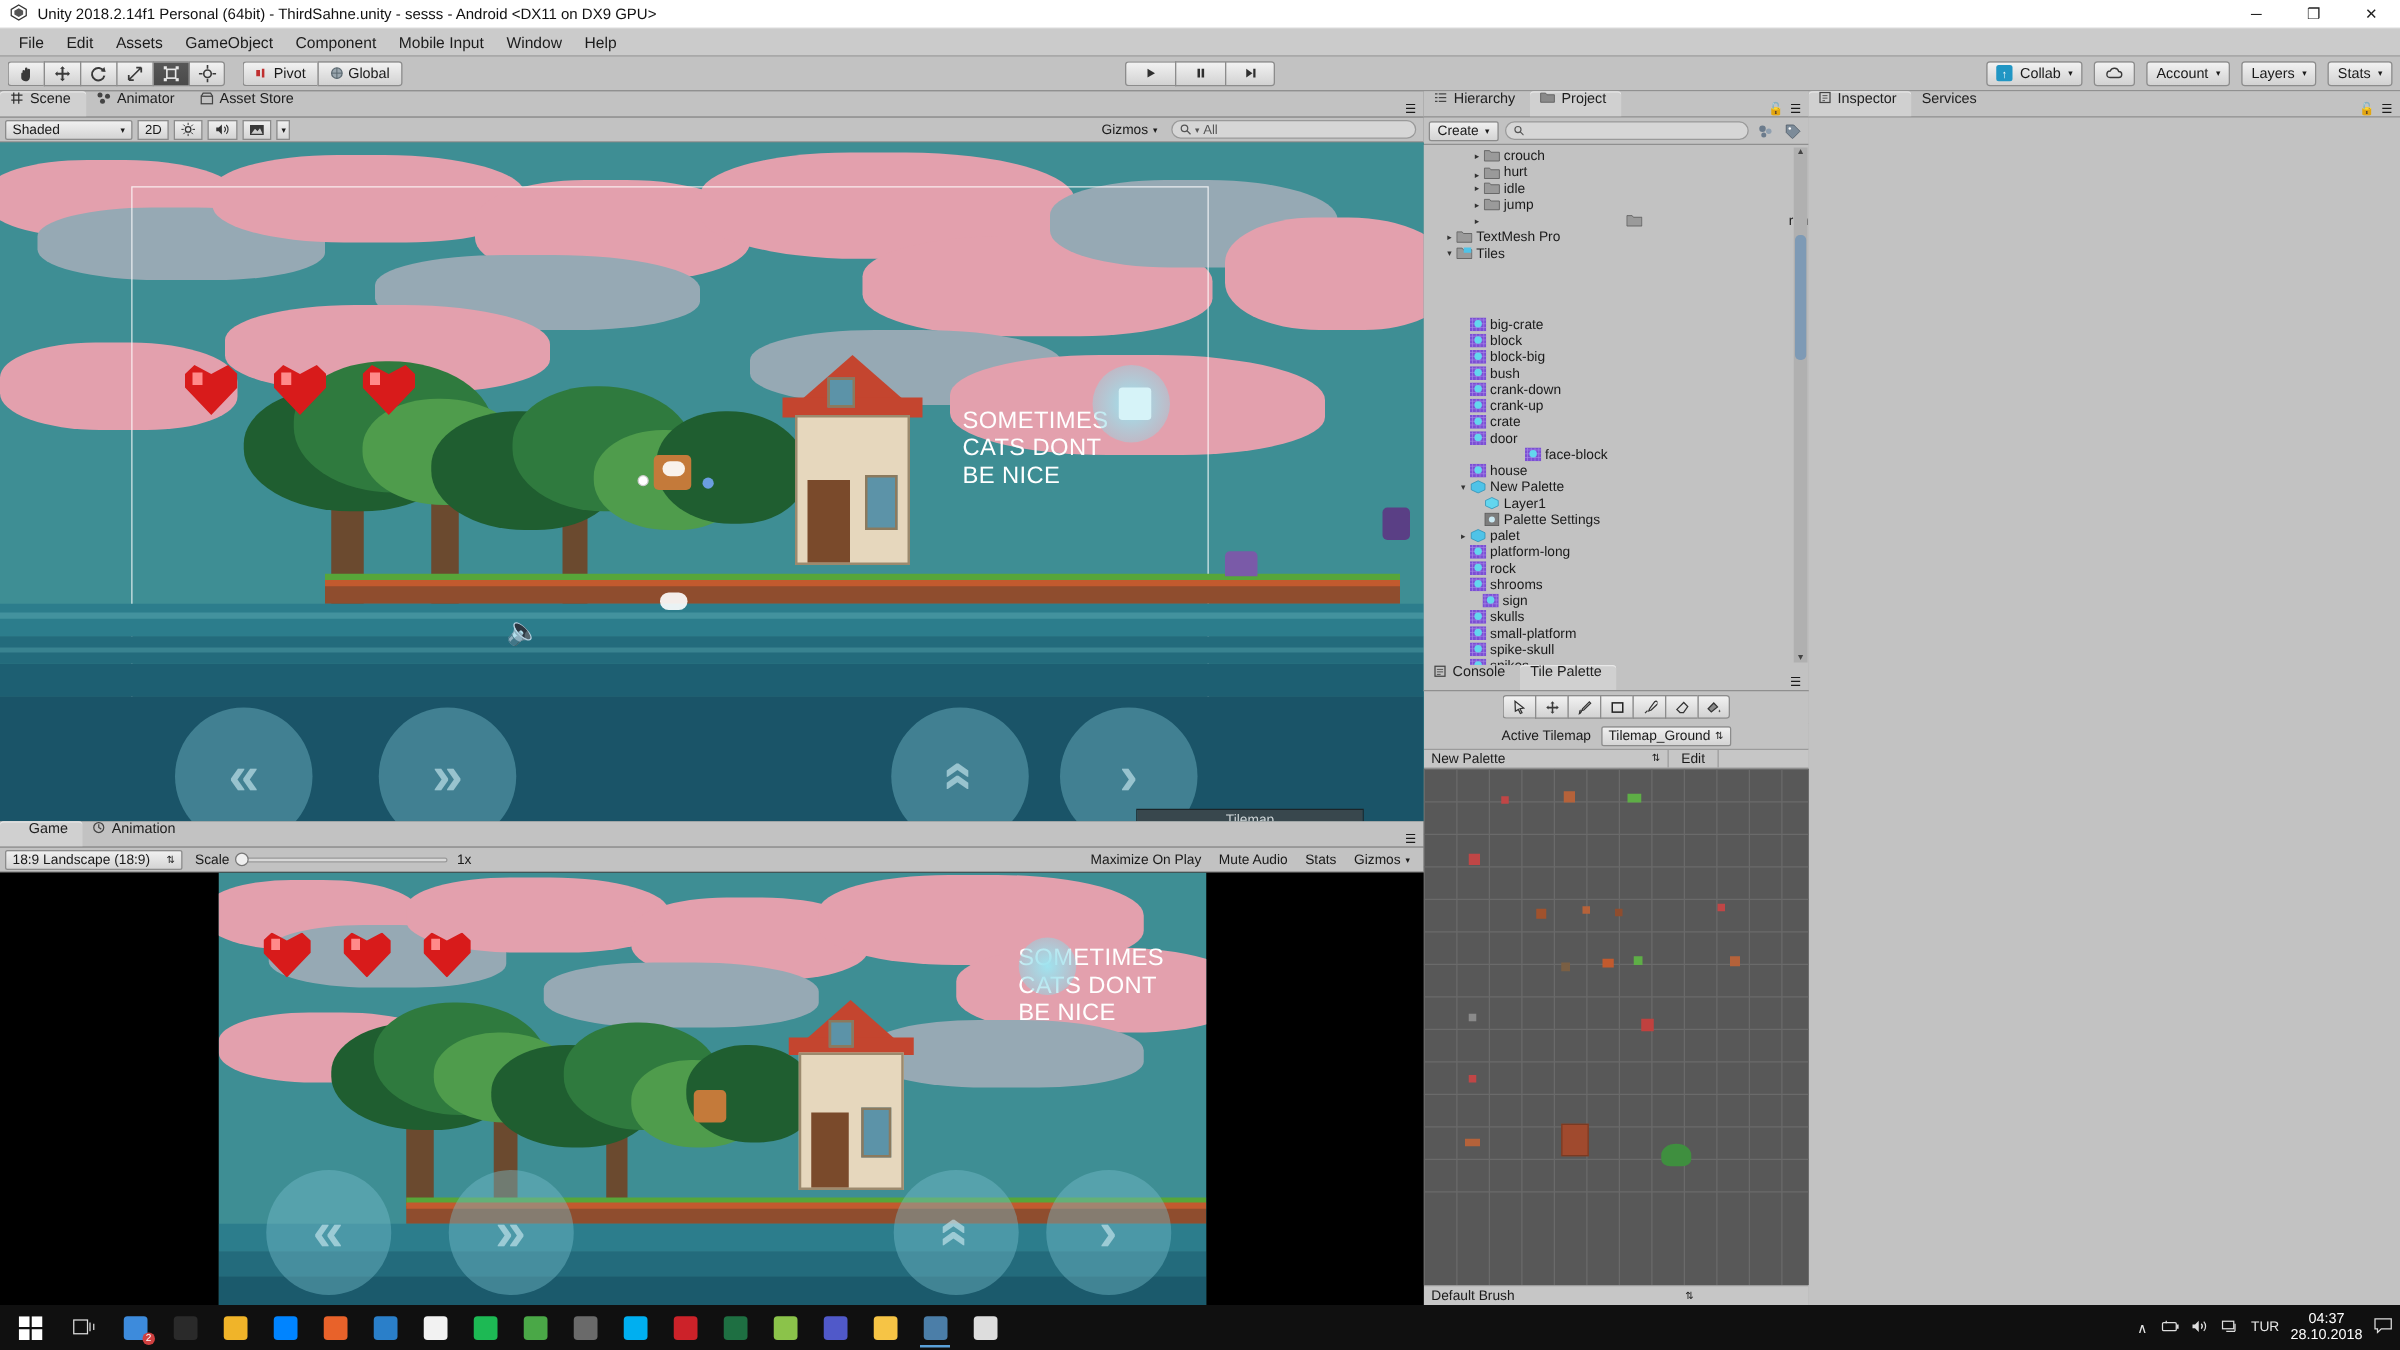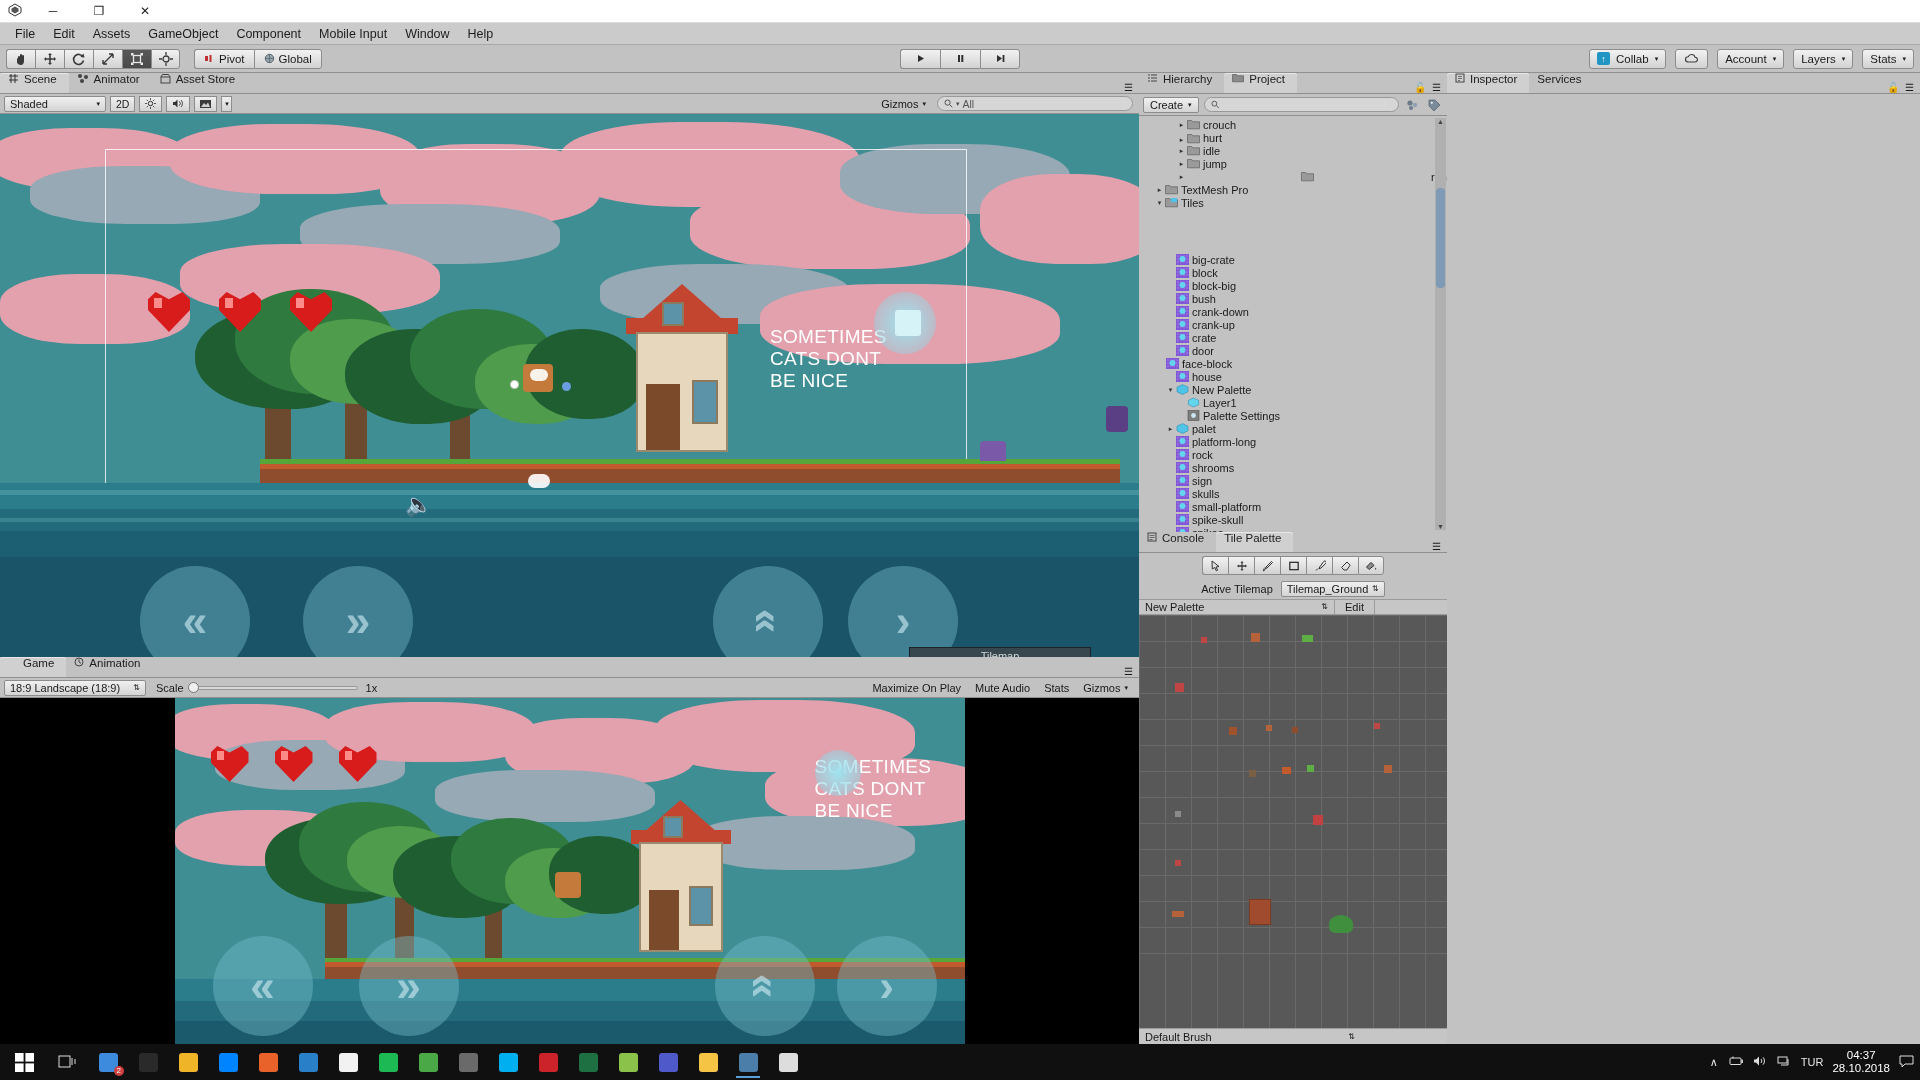--- a/index.html
+++ b/index.html
@@ -226,20 +226,21 @@
 
 <div class="app">
 
   <div class="titlebar">
     <div class="tb-icon">
       <svg width="14" height="14" viewBox="0 0 14 14">
           <polygon points="7,1 13,4.5 13,9.5 7,13 1,9.5 1,4.5" fill="none" stroke="#333" stroke-width="1"></polygon>
           <polygon points="7,3.5 10.5,5.5 10.5,8.5 7,10.5 3.5,8.5 3.5,5.5" fill="#555"></polygon>
         </svg>
     </div>
+    <div class="tb-title">Unity 2018.2.14f1 Personal (64bit) - ThirdSahne.unity - sesss - Android &lt;DX11 on DX9 GPU&gt;</div>
     <div class="tb-btns">
       <div class="tb-btn">─</div>
       <div class="tb-btn">❐</div>
       <div class="tb-btn close">✕</div>
     </div>
   </div>
 
   <div class="menubar">
     <div class="menu-item">File</div>
     <div class="menu-item">Edit</div>
@@ -820,21 +821,21 @@
             </div>
             <div class="row" style="padding-left: 26px;">
               <span class="tw"></span>
               <span class="fico"><svg width="13" height="11" viewBox="0 0 13 11">
                   <rect x="0" y="0" width="13" height="11" fill="#7b4fd4"></rect>
                   <path d="M2 0v11M5 0v11M8 0v11M11 0v11M0 2h13M0 5h13M0 8h13" stroke="#a98ae8" stroke-width=".5"></path>
                   <circle cx="6.5" cy="5" r="3" fill="#63d6ee"></circle>
                 </svg></span>
               <span>door</span>
             </div>
-            <div class="row" style="padding-left: 16px;">
+            <div class="row" style="padding-left: 42px; margin-left: 28px;">
               <span class="tw"></span>
               <span class="fico"><svg width="13" height="11" viewBox="0 0 13 11">
                   <rect x="0" y="0" width="13" height="11" fill="#7b4fd4"></rect>
                   <path d="M2 0v11M5 0v11M8 0v11M11 0v11M0 2h13M0 5h13M0 8h13" stroke="#a98ae8" stroke-width=".5"></path>
                   <circle cx="6.5" cy="5" r="3" fill="#63d6ee"></circle>
                 </svg></span>
               <span>face-block</span>
             </div>
             <div class="row" style="padding-left: 26px;">
               <span class="tw"></span>
@@ -894,21 +895,21 @@
             </div>
             <div class="row" style="padding-left: 26px;">
               <span class="tw"></span>
               <span class="fico"><svg width="13" height="11" viewBox="0 0 13 11">
                   <rect x="0" y="0" width="13" height="11" fill="#7b4fd4"></rect>
                   <path d="M2 0v11M5 0v11M8 0v11M11 0v11M0 2h13M0 5h13M0 8h13" stroke="#a98ae8" stroke-width=".5"></path>
                   <circle cx="6.5" cy="5" r="3" fill="#63d6ee"></circle>
                 </svg></span>
               <span>shrooms</span>
             </div>
-            <div class="row" style="padding-left: 26px;">
+            <div class="row" style="padding-left: 36px;">
               <span class="tw"></span>
               <span class="fico"><svg width="13" height="11" viewBox="0 0 13 11">
                   <rect x="0" y="0" width="13" height="11" fill="#7b4fd4"></rect>
                   <path d="M2 0v11M5 0v11M8 0v11M11 0v11M0 2h13M0 5h13M0 8h13" stroke="#a98ae8" stroke-width=".5"></path>
                   <circle cx="6.5" cy="5" r="3" fill="#63d6ee"></circle>
                 </svg></span>
               <span>sign</span>
             </div>
             <div class="row" style="padding-left: 26px;">
               <span class="tw"></span>

